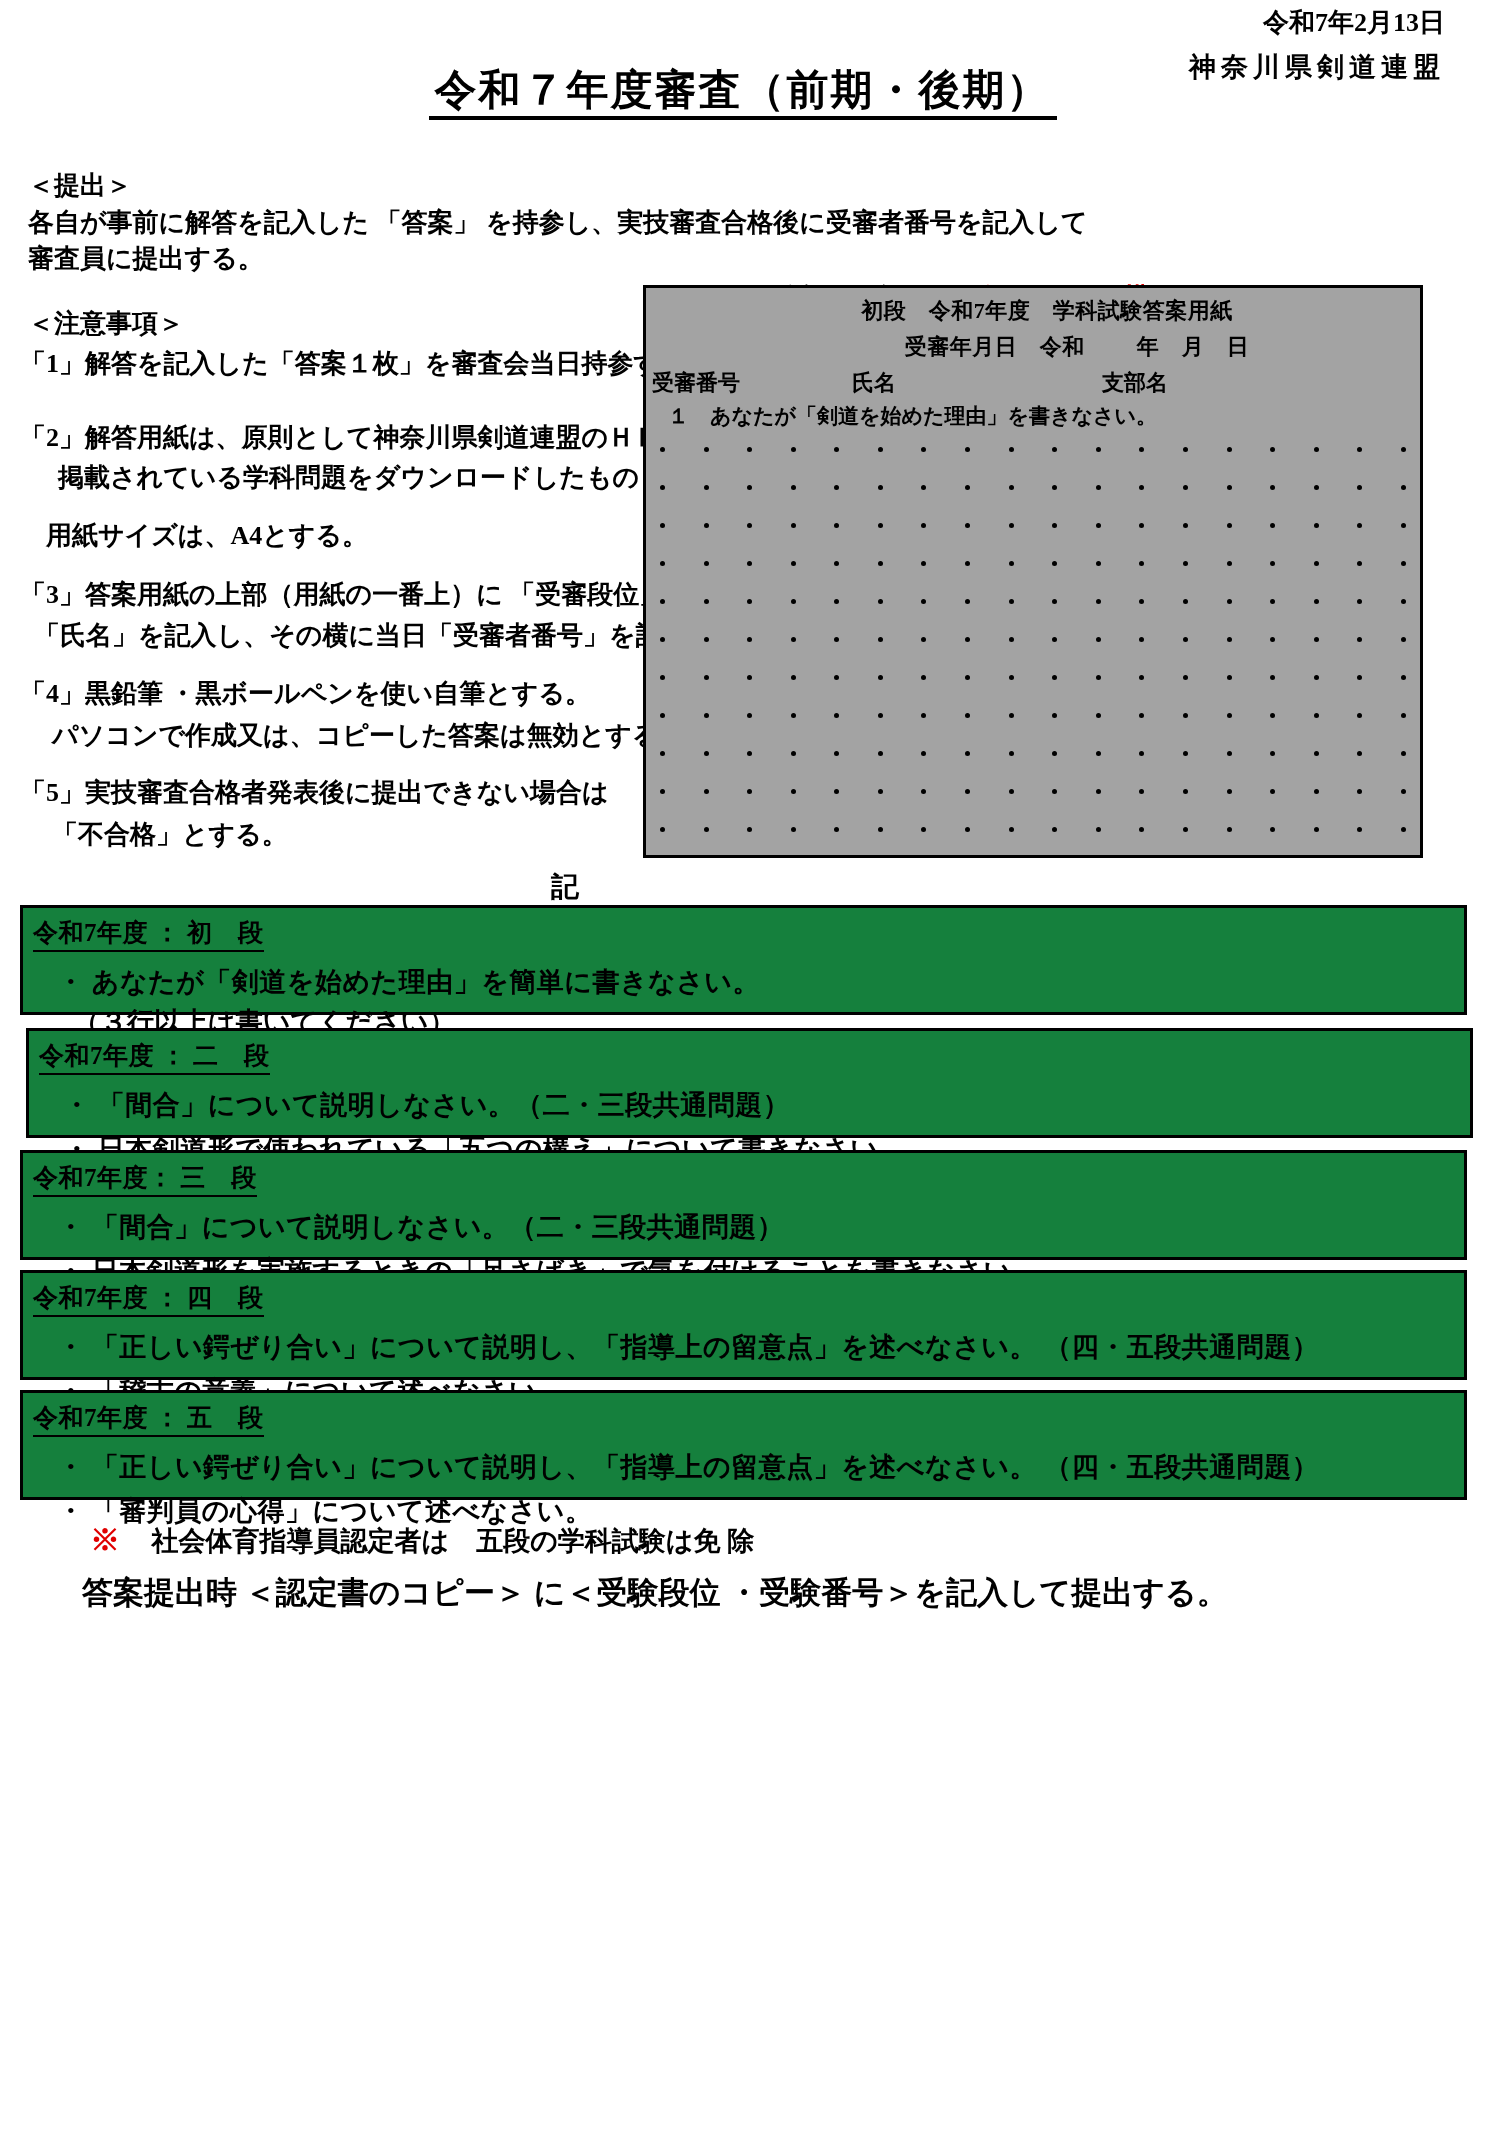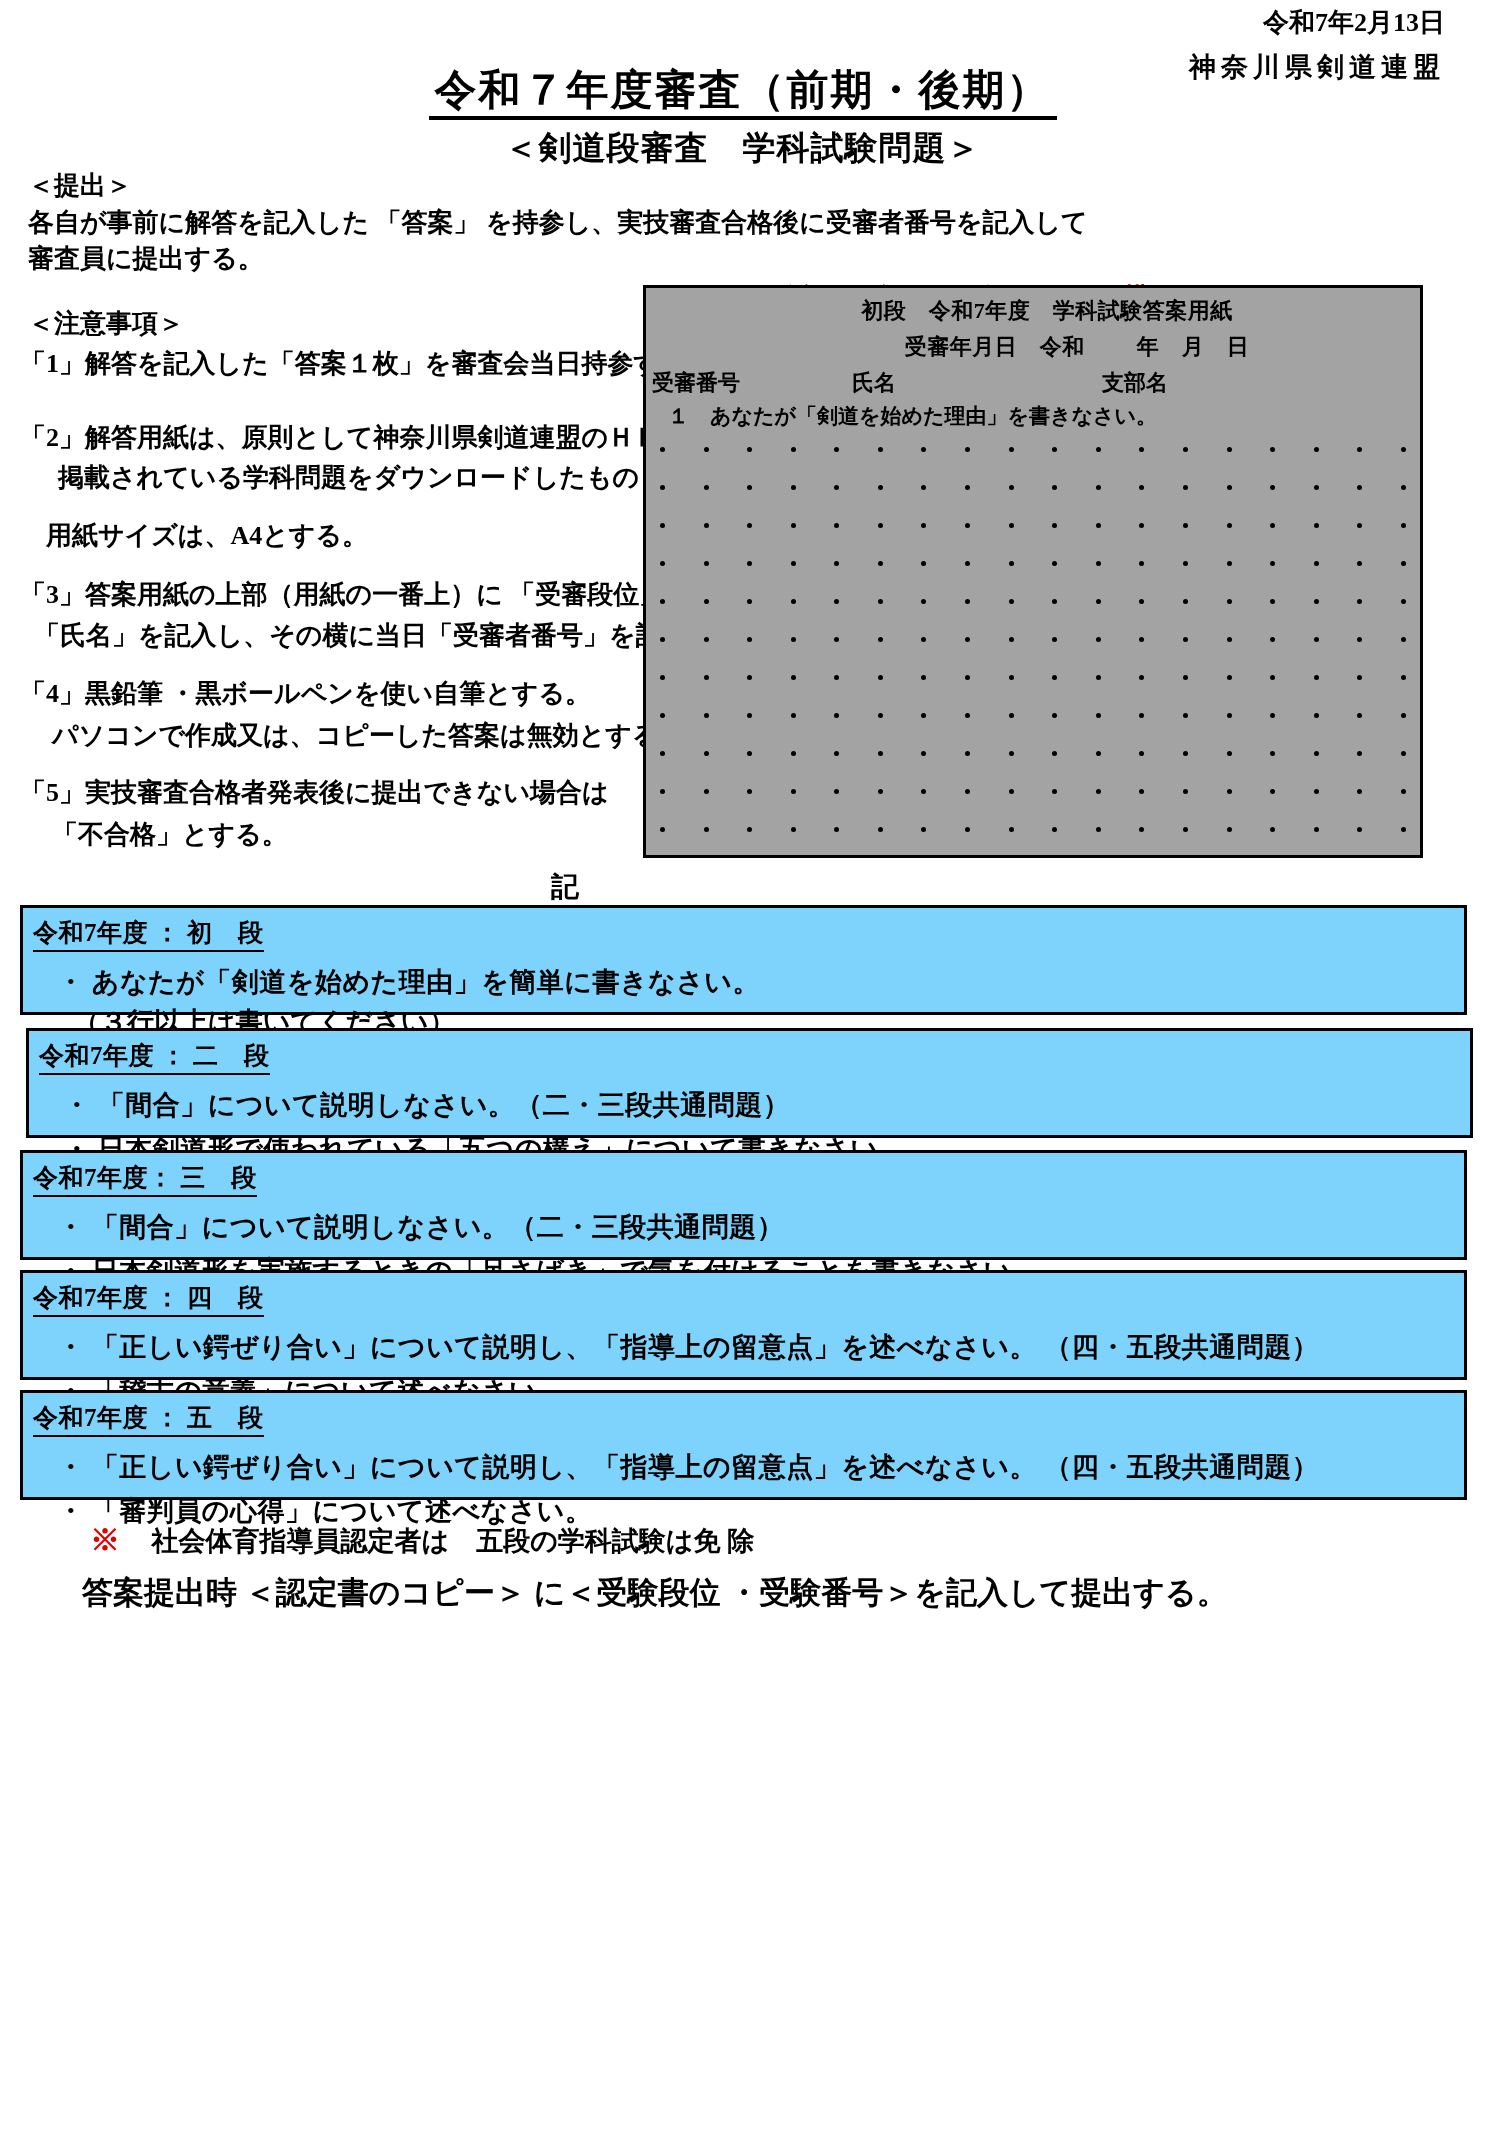--- a/index.html
+++ b/index.html
@@ -216,21 +216,21 @@
   }
 
   
   .grade-box {
     position: absolute;
     left: 20px;
     width: 1447px;
     border: 3px solid #000;
     box-sizing: border-box;
     padding: 8px 10px 10px 10px;
-    background: #7dd3fc;
+    background: #15803d;
   }
   .grade-title {
     font-size: 25px;
     font-weight: bold;
     display: inline-block;
     border-bottom: 2.5px solid #000;
     padding-bottom: 1px;
     margin-bottom: 4px;
     letter-spacing: 0.5px;
   }
@@ -277,21 +277,20 @@
 <body>
 
 <div class="page">
 
   <div class="header-right">
     <div class="header-date">令和7年2月13日</div>
     <div class="header-org">神奈川県剣道連盟</div>
   </div>
 
   <div class="doc-title"><span class="ul">令和７年度審査（前期・後期）</span></div>
-  <div class="doc-subtitle">＜剣道段審査　学科試験問題＞</div>
 
   <div class="submit-label">＜提出＞</div>
   <div class="submit-line1">各自が事前に解答を記入した 「答案」 を持参し、実技審査合格後に受審者番号を記入して</div>
   <div class="submit-line2">審査員に提出する。</div>
 
   <div class="paper-size">
     <span>用紙サイズ ：</span>
     <span class="red">A４ 縦 297mm × 横 210mm</span>
   </div>
 

